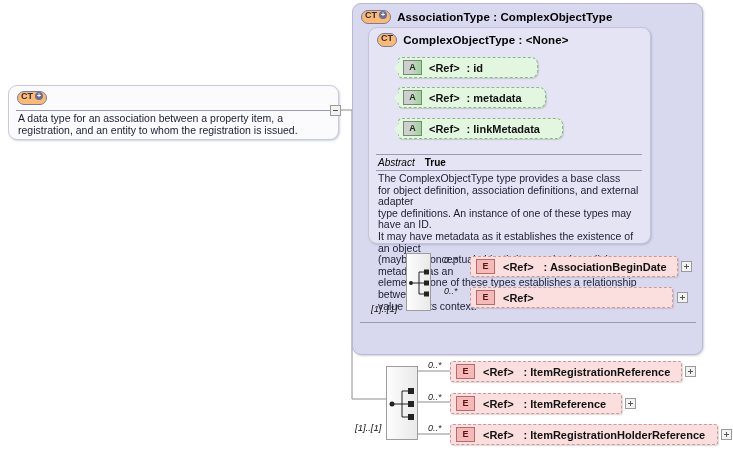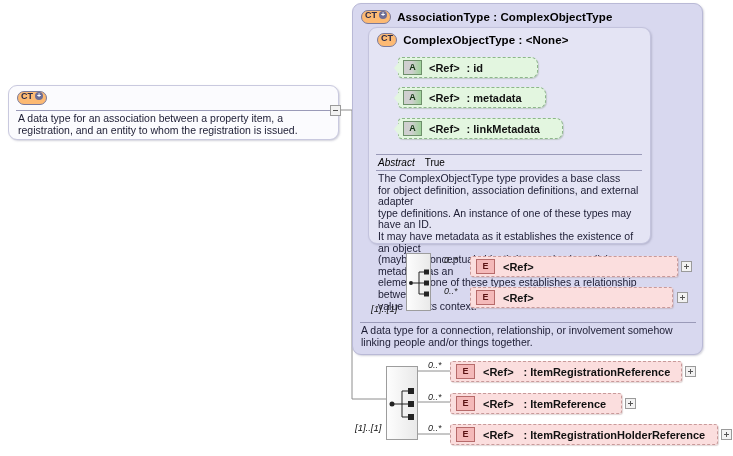--- a/index.html
+++ b/index.html
@@ -81,21 +81,21 @@
     position:absolute;
     border-top:1px solid #9a9ab8;
     height:0;
   }
   .prop{
     position:absolute;
     font-size:10px;
     white-space:nowrap;
   }
   .prop .k{font-style:italic;}
-  .prop .v{font-weight:normal;margin-left:10px;font-style:normal;}
+  .prop .v{font-weight:bold;margin-left:10px;font-style:normal;}
 
   
   .attrow{
     position:absolute;
     box-sizing:border-box;
     height:21px;
     background:#e3f6e0;
     border:1px dashed #8db78a;
     border-radius:4px 7px 7px 4px;
     display:flex;align-items:center;
@@ -234,21 +234,20 @@
 
 <div class="typebox" style="left:352px;top:3px;width:351px;height:352px;">
   <div class="hdr" style="left:8px;top:6px;">
     <span class="badge">
       <span>CT</span>
         <span class="plus">+</span>
     </span>
     <span class="label">AssociationType : ComplexObjectType</span>
   </div>
   <div class="docline" style="left:7px;top:318px;width:336px;"></div>
-  <div class="doc" style="left:8px;top:321px;width:336px;">A data type for a connection, relationship, or involvement somehow linking people and/or things together.</div>
 </div>
 
 <div class="typebox inner" style="left:368px;top:27px;width:283px;height:217px;">
   <div class="hdr" style="left:8px;top:5px;">
     <span class="badge">
       <span>CT</span>
     </span>
     <span class="label">ComplexObjectType : &lt;None&gt;</span>
   </div>
 
@@ -300,20 +299,21 @@
     <rect x="17" y="15.5" width="5" height="5" fill="#222"></rect>
     <rect x="17" y="26.5" width="5" height="5" fill="#222"></rect>
     <rect x="17" y="37.5" width="5" height="5" fill="#222"></rect>
   </svg>
 </div>
 
 <div class="occ" style="left:444px;top:255px;">0..*</div>
 <div class="elrow" style="left:470px;top:256px;width:208px;">
   <span class="ebox">E</span>
   <span class="ref">&lt;Ref&gt;</span>
+  <span class="nm">: AssociationBeginDate</span>
 </div>
 <div class="expander" style="left:681px;top:261px;"></div>
 
 <div class="occ" style="left:444px;top:286px;">0..*</div>
 <div class="elrow" style="left:470px;top:287px;width:203px;">
   <span class="ebox">E</span>
   <span class="ref">&lt;Ref&gt;</span>
 </div>
 <div class="expander" style="left:677px;top:292px;"></div>
 

